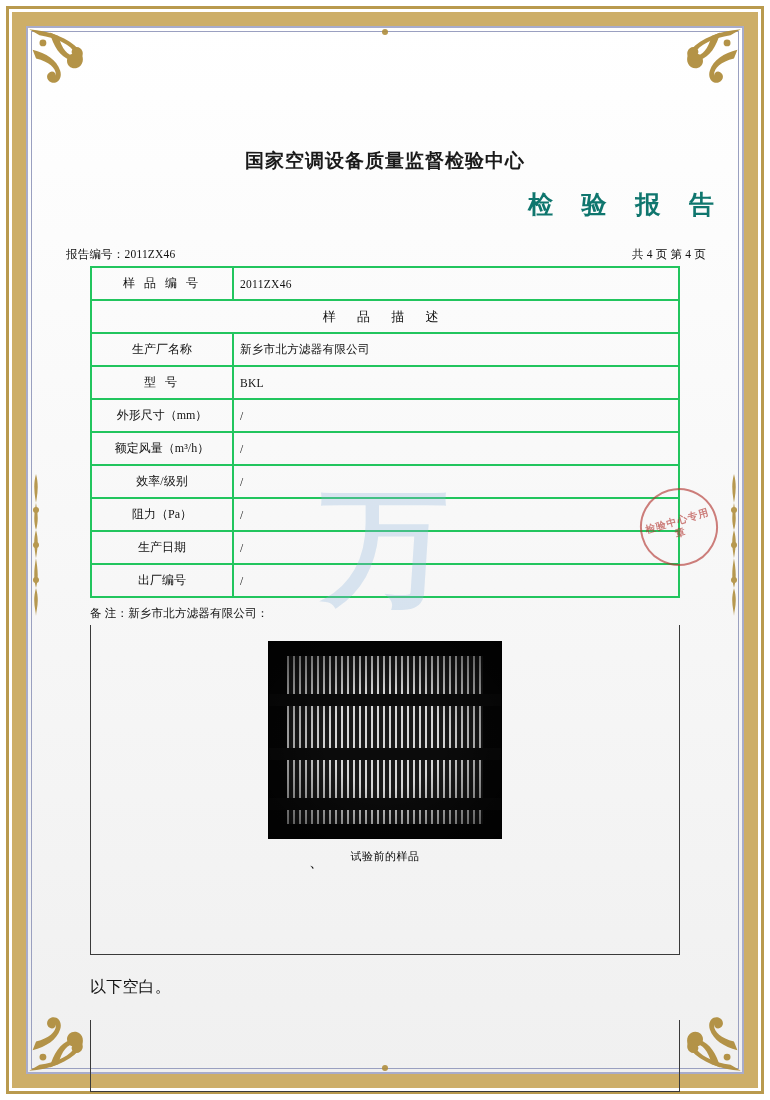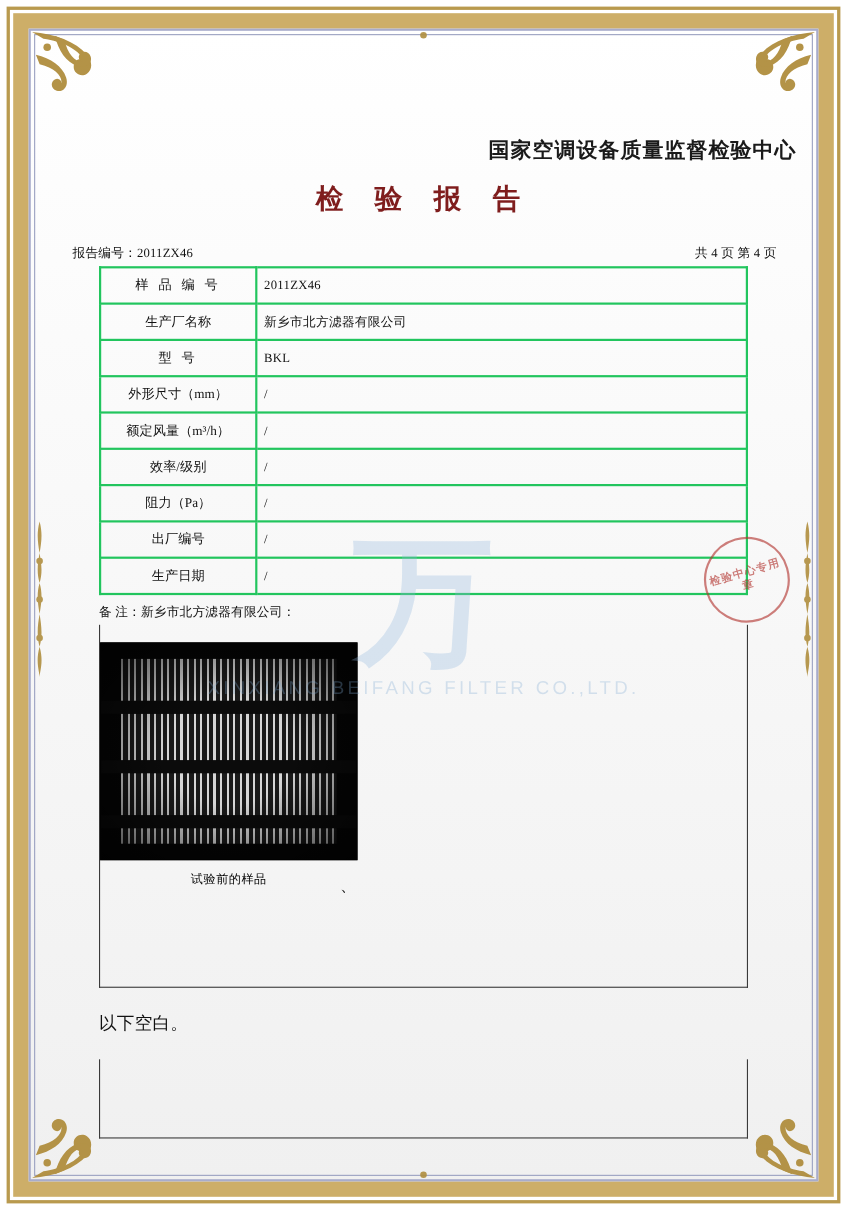--- a/index.html
+++ b/index.html
@@ -79,34 +79,34 @@
   
   .content {
     position: absolute;
     left: 46px;
     top: 46px;
     right: 46px;
     bottom: 46px;
   }
 
   .doc-title-1 {
-    text-align: right;
+    text-align: center;
     font-size: 19px;
     font-weight: bold;
     letter-spacing: 1px;
     color: #1a1a1a;
-    margin-top: 78px;
+    margin-top: 102px;
     font-family: "DejaVu Serif", "Liberation Serif", serif;
   }
   .doc-title-2 {
-    text-align: center;
+    text-align: right;
     font-size: 25px;
     font-weight: bold;
     letter-spacing: 10px;
-    color: #7f1d1d;
+    color: #0f766e;
     margin-top: 14px;
     font-family: "DejaVu Serif", "Liberation Serif", serif;
   }
 
   .meta-row {
     display: flex;
     justify-content: space-between;
     margin: 26px 18px 4px 20px;
     font-size: 11.5px;
     color: #111;
@@ -163,21 +163,21 @@
     width: 590px;
     margin: 0 auto;
     border: 1px solid #3a3a3a;
     border-top: none;
     height: 330px;
     position: relative;
     box-sizing: border-box;
   }
   .photos {
     display: flex;
-    justify-content: space-between;
+    justify-content: center;
     gap: 34px;
     padding-top: 16px;
   }
   .photo {
     position: relative;
     text-align: center;
   }
   .photo .img {
     width: 232px;
     height: 196px;
@@ -398,20 +398,23 @@
       <div class="pages">共 4 页  第 4 页</div>
     </div>
 
     <table class="main">
       <tbody>
         <tr>
           <td class="label">样 品 编 号</td>
           <td class="value">2011ZX46</td>
         </tr>
         <tr>
+          <td class="section-head" colspan="2">样 品 描 述</td>
+        </tr>
+        <tr>
           <td class="label tight">生产厂名称</td>
           <td class="value">新乡市北方滤器有限公司</td>
         </tr>
         <tr>
           <td class="label">型    号</td>
           <td class="value">BKL</td>
         </tr>
         <tr>
           <td class="label tight">外形尺寸（mm）</td>
           <td class="value">/</td>
@@ -422,25 +425,25 @@
         </tr>
         <tr>
           <td class="label tight">效率/级别</td>
           <td class="value">/</td>
         </tr>
         <tr>
           <td class="label tight">阻力（Pa）</td>
           <td class="value">/</td>
         </tr>
         <tr>
+          <td class="label tight">生产日期</td>
+          <td class="value">/</td>
+        </tr>
+        <tr>
           <td class="label tight">出厂编号</td>
-          <td class="value">/</td>
-        </tr>
-        <tr>
-          <td class="label tight">生产日期</td>
           <td class="value">/</td>
         </tr>
       </tbody>
     </table>
 
     <div class="remark-row">备 注：新乡市北方滤器有限公司：</div>
 
     <div class="photo-box">
       <div class="photos">
 
@@ -460,18 +463,17 @@
       <div class="stray-mark" style="left:218px; top:228px;">、</div>
     </div>
 
     <div class="tail-note">以下空白。</div>
     <div class="tail-box"></div>
 
   </div>
 
   <div class="watermark">
     <div class="wm-logo">万</div>
-    <div class="wm-en">XINXIANG BEIFANG FILTER CO.,LTD.</div>
   </div>
 
   <div class="stamp">检验中心专用章</div>
 
 </div>
 
 </body></html>

